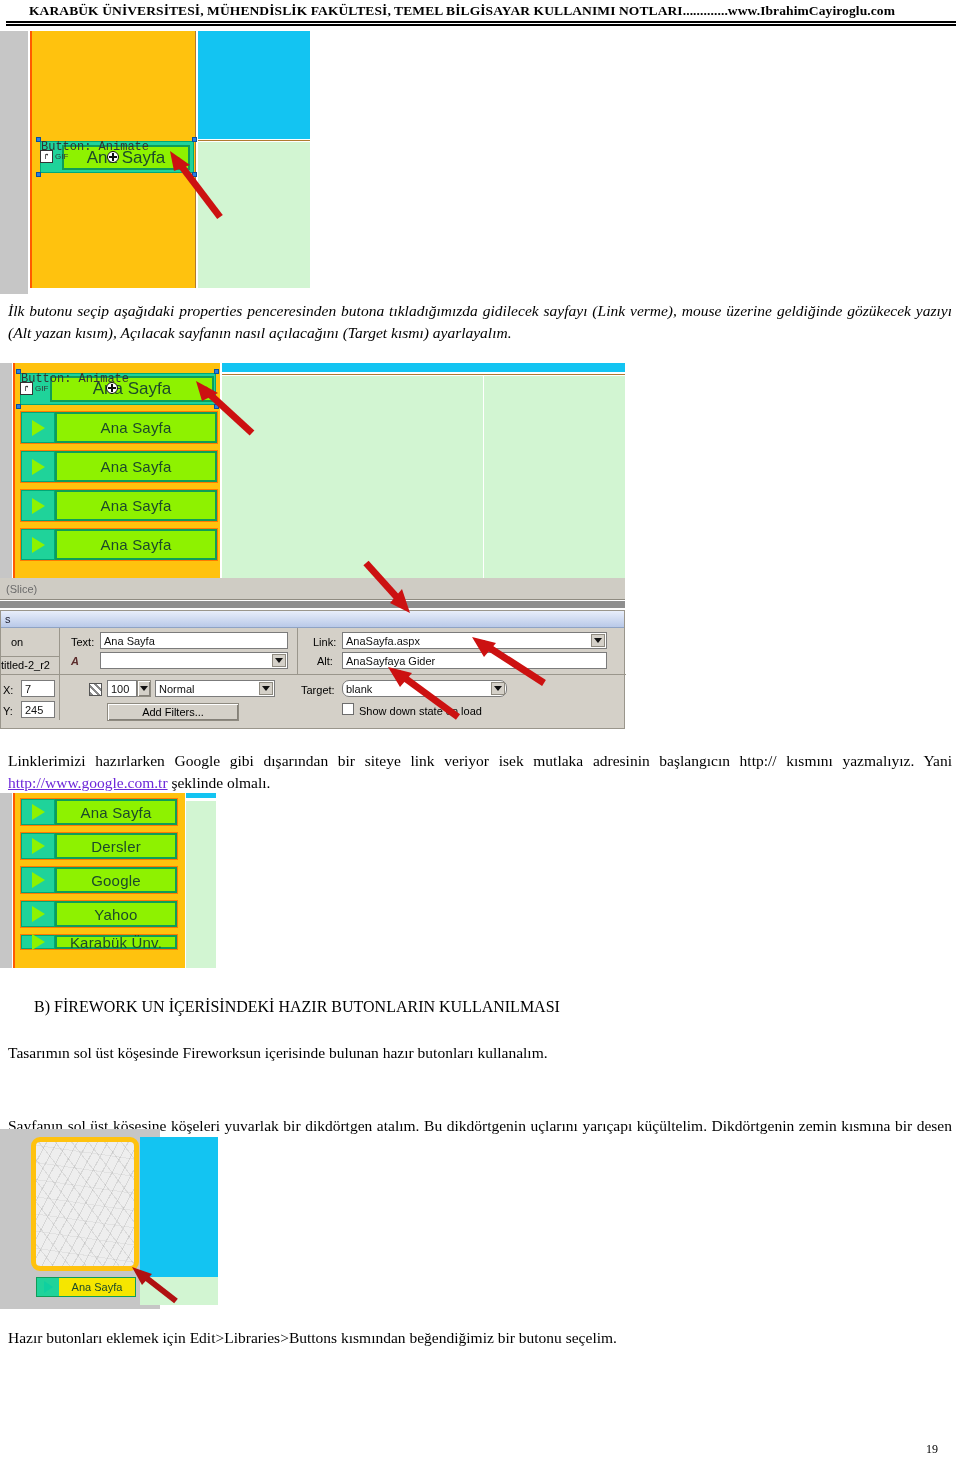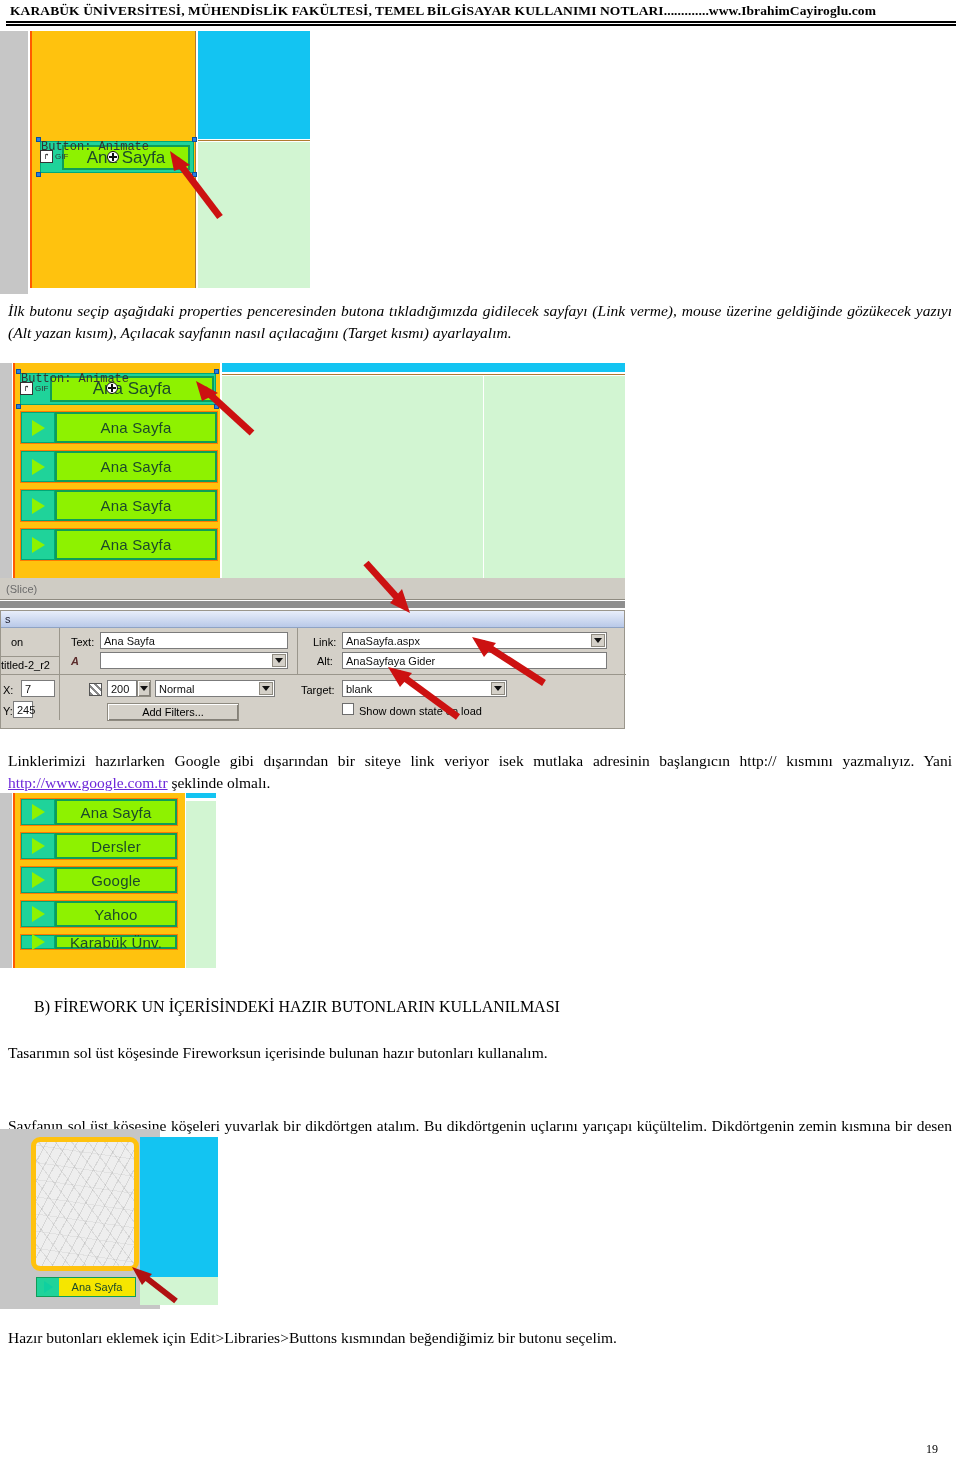--- a/index.html
+++ b/index.html
@@ -17,21 +17,21 @@
 
   
   .page-header {
     position: absolute; left: 0; top: 0; width: 960px;
   }
   .page-header .hdr-text {
     font-family: "Liberation Serif", serif;
     font-size: 13.5px;
     font-weight: bold;
     letter-spacing: .1px;
-    padding: 3px 14px 2px 10px;
+    padding: 3px 14px 2px 29px;
     white-space: nowrap;
   }
   .hdr-rule {
     border-top: 2px solid #000;
     border-bottom: 2px solid #000;
     height: 5px;
     margin: 0 4px 0 6px;
   }
 
   
@@ -388,40 +388,40 @@
       <span class="lbl" style="left:0px;top:28px;width:58px;overflow:hidden;white-space:nowrap;border-top:1px solid #9a968c;padding-top:2px;">titled-2_r2</span>
 
       <div class="hsep" style="left:0;top:46px;width:625px;"></div>
       <div class="vsep" style="left:58px;top:0;height:92px;"></div>
 
       <span class="lbl" style="left:2px;top:56px;">X:</span>
       <div class="fld" style="left:20px;top:52px;width:34px;height:17px;">
         <span>7</span>
       </div>
       <span class="lbl" style="left:2px;top:77px;">Y:</span>
-      <div class="fld" style="left:12px;top:73px;width:20px;height:17px;">
+      <div class="fld" style="left:20px;top:73px;width:34px;height:17px;">
         <span>245</span>
       </div>
 
       <span class="lbl" style="left:70px;top:8px;">Text:</span>
       <div class="fld" style="left:99px;top:4px;width:188px;height:17px;">
         <span>Ana Sayfa</span>
       </div>
 
       <span class="lbl" style="left:70px;top:27px;font-weight:bold;font-style:italic;color:#5b2b2b;">A</span>
       <div class="combo" style="left:99px;top:24px;width:188px;height:17px;">
         <span></span>
         <span class="arrowbtn">
             <i></i>
           </span>
       </div>
 
       <div class="opacity-ico" style="left:88px;top:55px;"></div>
       <div class="fld" style="left:106px;top:52px;width:30px;height:17px;">
-        <span>200</span>
+        <span>100</span>
       </div>
       <div class="btn3d" style="left:136px;top:52px;width:14px;height:17px;">
         <i style="width:0;height:0;border-left:4px solid transparent;border-right:4px solid transparent;border-top:5px solid #111;"></i>
       </div>
       <div class="combo" style="left:154px;top:52px;width:120px;height:17px;">
         <span>Normal</span>
         <span class="arrowbtn">
             <i></i>
           </span>
       </div>
@@ -438,21 +438,21 @@
             <i></i>
           </span>
       </div>
 
       <span class="lbl" style="left:316px;top:27px;">Alt:</span>
       <div class="fld" style="left:341px;top:24px;width:265px;height:17px;">
         <span>AnaSayfaya Gider</span>
       </div>
 
       <span class="lbl" style="left:300px;top:56px;">Target:</span>
-      <div class="combo" style="left:341px;top:52px;width:165px;height:17px;">
+      <div class="combo" style="left:341px;top:52px;width:165px;height:17px;border-radius:7px;">
         <span class="selected-text">blank</span>
         <span class="arrowbtn">
             <i></i>
           </span>
       </div>
 
       <div class="chkbox" style="left:341px;top:75px;"></div>
       <span class="lbl" style="left:358px;top:77px;">Show down state on load</span>
     </div>
   </div>

